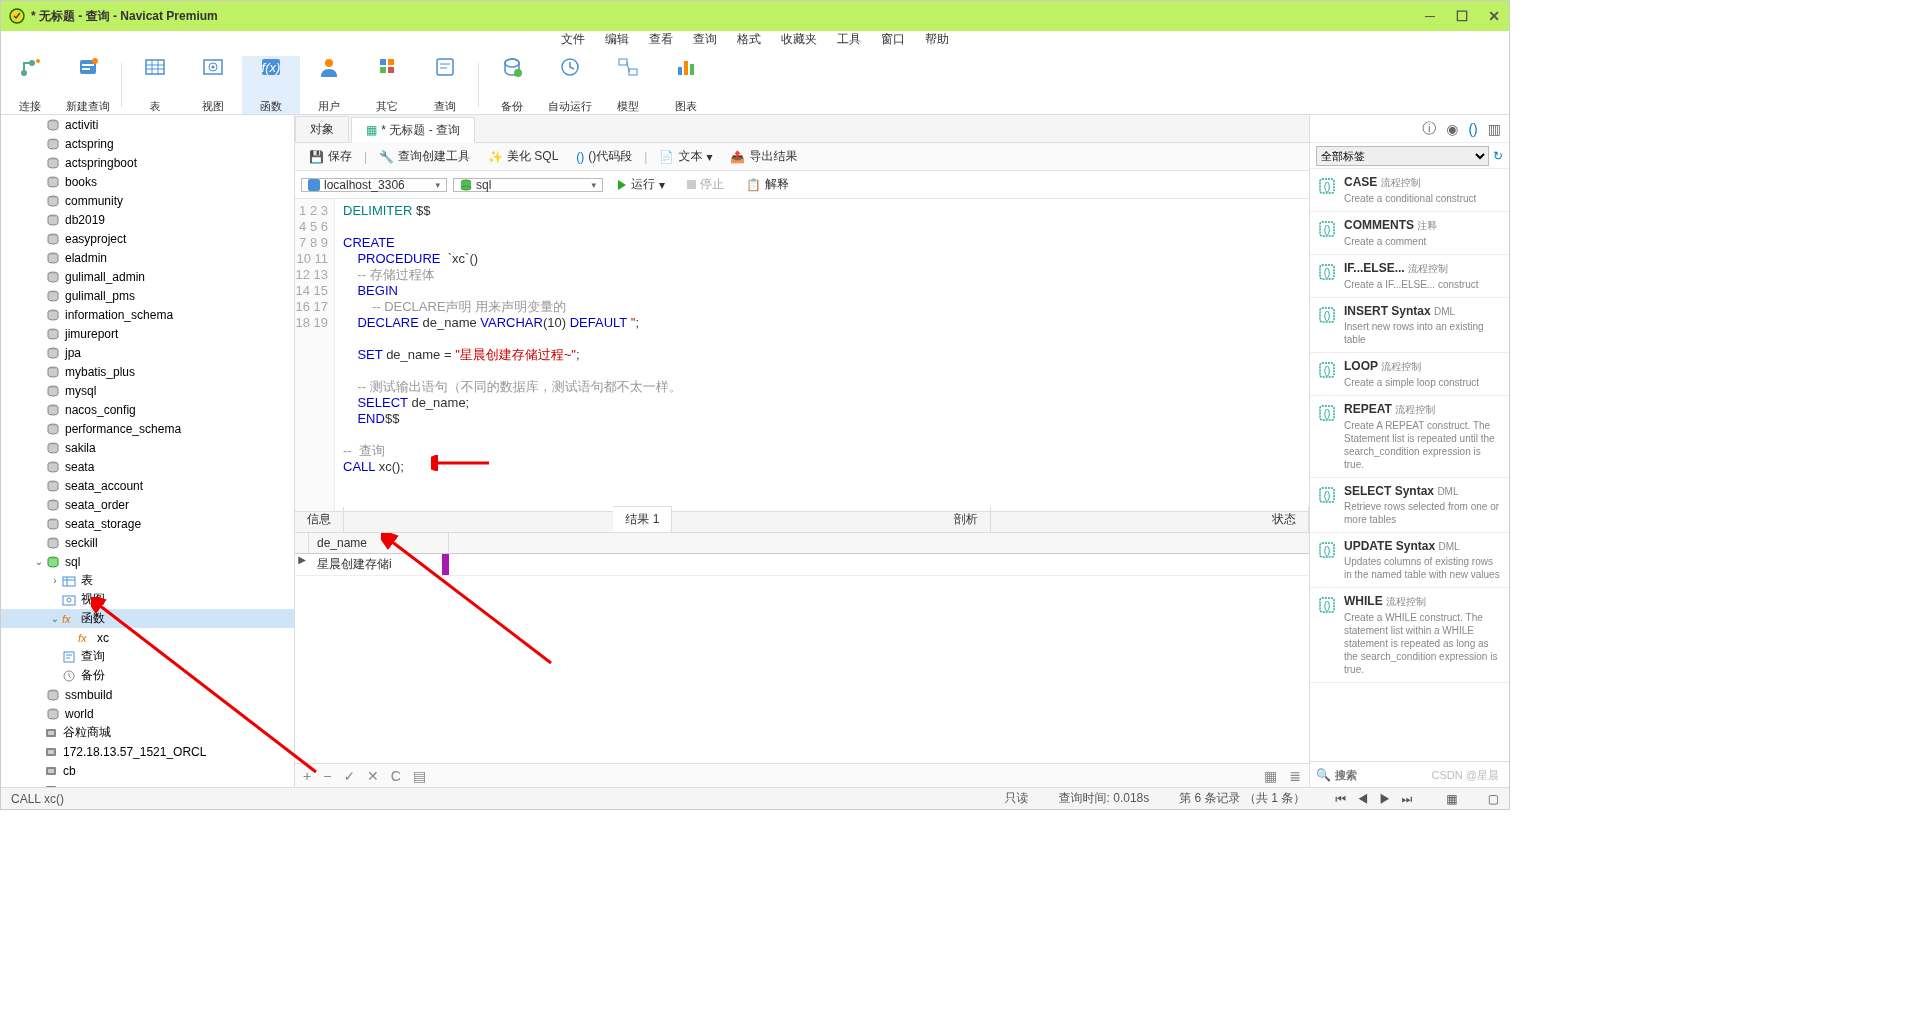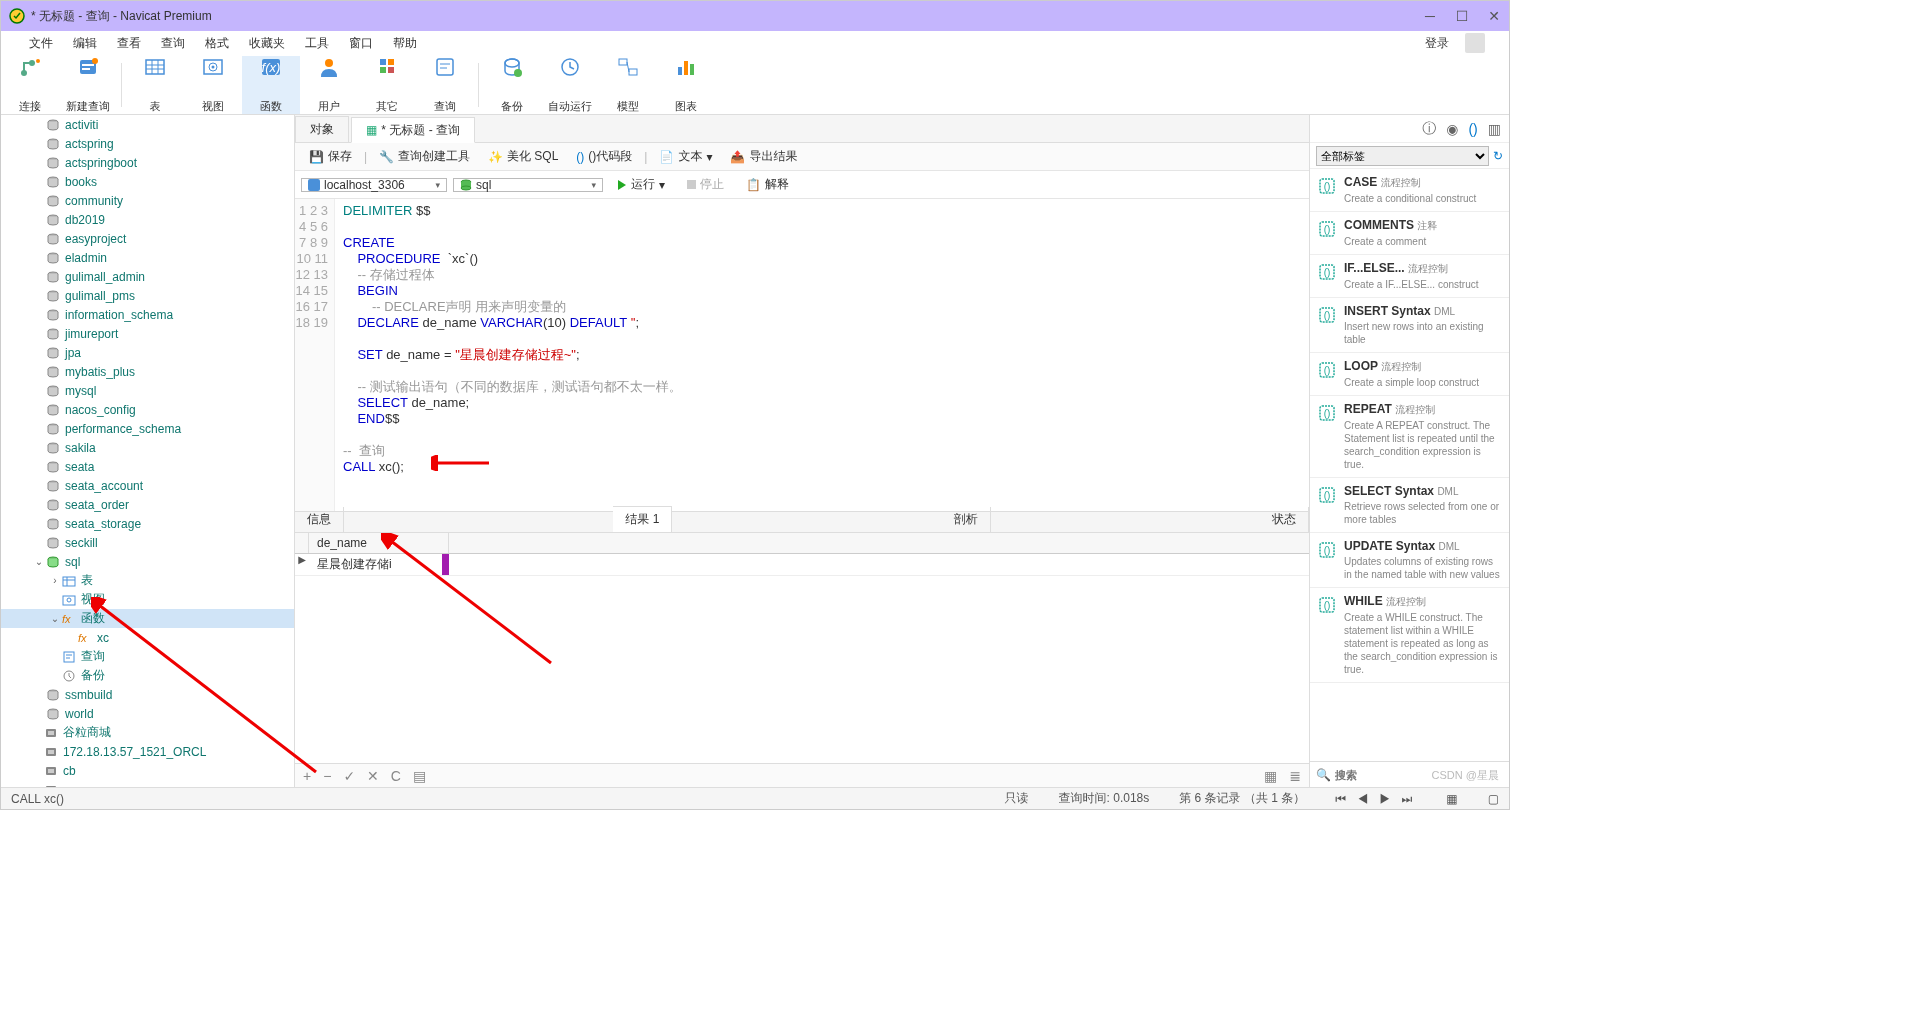--- a/index.html
+++ b/index.html
@@ -1,43 +1,43 @@
 <!DOCTYPE html>
 <html><head>
 <meta charset="utf-8">
 <style>
 * { margin: 0; padding: 0; box-sizing: border-box; font-family: "Microsoft YaHei", "Segoe UI", Tahoma, sans-serif; }
 body { font-size: 12px; color: #333; background: #fff; overflow: hidden; }
 .window { width: 1510px; height: 810px; display: flex; flex-direction: column; border: 1px solid #ccc; position: relative; }
-.titlebar { height: 30px; display: flex; align-items: center; padding: 0 8px; background: #c4b5fd; }
+.titlebar { height: 30px; display: flex; align-items: center; padding: 0 8px; background: #bef264; font-weight: bold; }
 .titlebar .app-icon { width: 16px; height: 16px; margin-right: 6px; }
 .titlebar .title { flex: 1; font-size: 12px; color: #333; }
 .win-controls { display: flex; gap: 18px; align-items: center; }
 .win-btn { width: 14px; height: 14px; display: flex; align-items: center; justify-content: center; cursor: pointer; font-size: 14px; color: #555; }
-.menubar { height: 24px; display: flex; align-items: center; padding: 0 18px; gap: 4px; }
+.menubar { height: 24px; display: flex; align-items: center; padding: 0 18px; gap: 4px; flex-direction: column; }
 .menubar .menu-item { padding: 3px 10px; cursor: pointer; font-size: 12px; color: #333; }
 .menubar .spacer { flex: 1; }
 .login-area { display: flex; align-items: center; gap: 16px; font-size: 12px; color: #404040; cursor: pointer; padding-right: 6px; }
 .avatar-ph { width: 20px; height: 20px; background: #e0e0e0; border-radius: 2px; }
 .toolbar { height: 60px; display: flex; align-items: center; border-bottom: 1px solid #ddd; background: #fff; }
 .tool-btn { width: 58px; height: 58px; display: flex; flex-direction: column; align-items: center; justify-content: center; cursor: pointer; gap: 20px; }
 .tool-btn.active { background: #e1eefb; }
 .tool-btn .icon { width: 24px; height: 24px; display: flex; align-items: center; justify-content: center; }
 .tool-btn .label { font-size: 11px; color: #333; }
 .tool-sep { width: 1px; height: 44px; background: #e0e0e0; margin: 0 4px; }
 .body-area { flex: 1; display: flex; min-height: 0; }
 .sidebar { width: 294px; border-right: 1px solid #ddd; overflow-y: auto; background: #fff; position: relative; }
 .tree-item { display: flex; align-items: center; height: 19px; padding-left: 30px; cursor: pointer; white-space: nowrap; }
 .tree-item.selected { background: #d0e4f7; }
 .tree-item.indent1 { padding-left: 32px; }
 .tree-item.indent2 { padding-left: 48px; }
 .tree-item.indent3 { padding-left: 64px; }
 .tree-item .expander { width: 12px; font-size: 10px; color: #666; display: inline-flex; justify-content: center; }
 .tree-item .db-icon { width: 16px; height: 14px; margin-right: 4px; display: inline-flex; align-items: center; justify-content: center; }
-.tree-item .txt { font-size: 12px; color: #0f766e; }
+.tree-item .txt { font-size: 12px; color: #000000; }
 .main { flex: 1; display: flex; flex-direction: column; min-width: 0; }
 .tab-bar { height: 28px; display: flex; align-items: flex-end; background: #f5f5f5; border-bottom: 1px solid #ddd; }
 .tab { height: 26px; padding: 0 14px; display: flex; align-items: center; border: 1px solid #ddd; border-bottom: none; background: #f5f5f5; margin-right: 2px; font-size: 12px; cursor: pointer; gap: 4px; }
 .tab.active { background: #fff; border-bottom: 1px solid #fff; position: relative; top: 1px; }
 .sub-toolbar { height: 28px; display: flex; align-items: center; gap: 2px; padding: 0 6px; border-bottom: 1px solid #e5e5e5; background: #fafafa; }
 .sub-btn { padding: 3px 8px; display: flex; align-items: center; gap: 4px; cursor: pointer; font-size: 12px; color: #333; border-radius: 2px; }
 .sub-sep { color: #bbb; margin: 0 2px; }
 .query-toolbar { height: 28px; display: flex; align-items: center; gap: 6px; padding: 0 6px; border-bottom: 1px solid #e5e5e5; background: #fff; }
 .combo { height: 14px; border: 1px solid #bbb; background: #fff; display: flex; align-items: center; padding: 0 6px; font-size: 12px; gap: 4px; cursor: pointer; }
 .combo .arrow { font-size: 9px; color: #666; margin-left: auto; }

